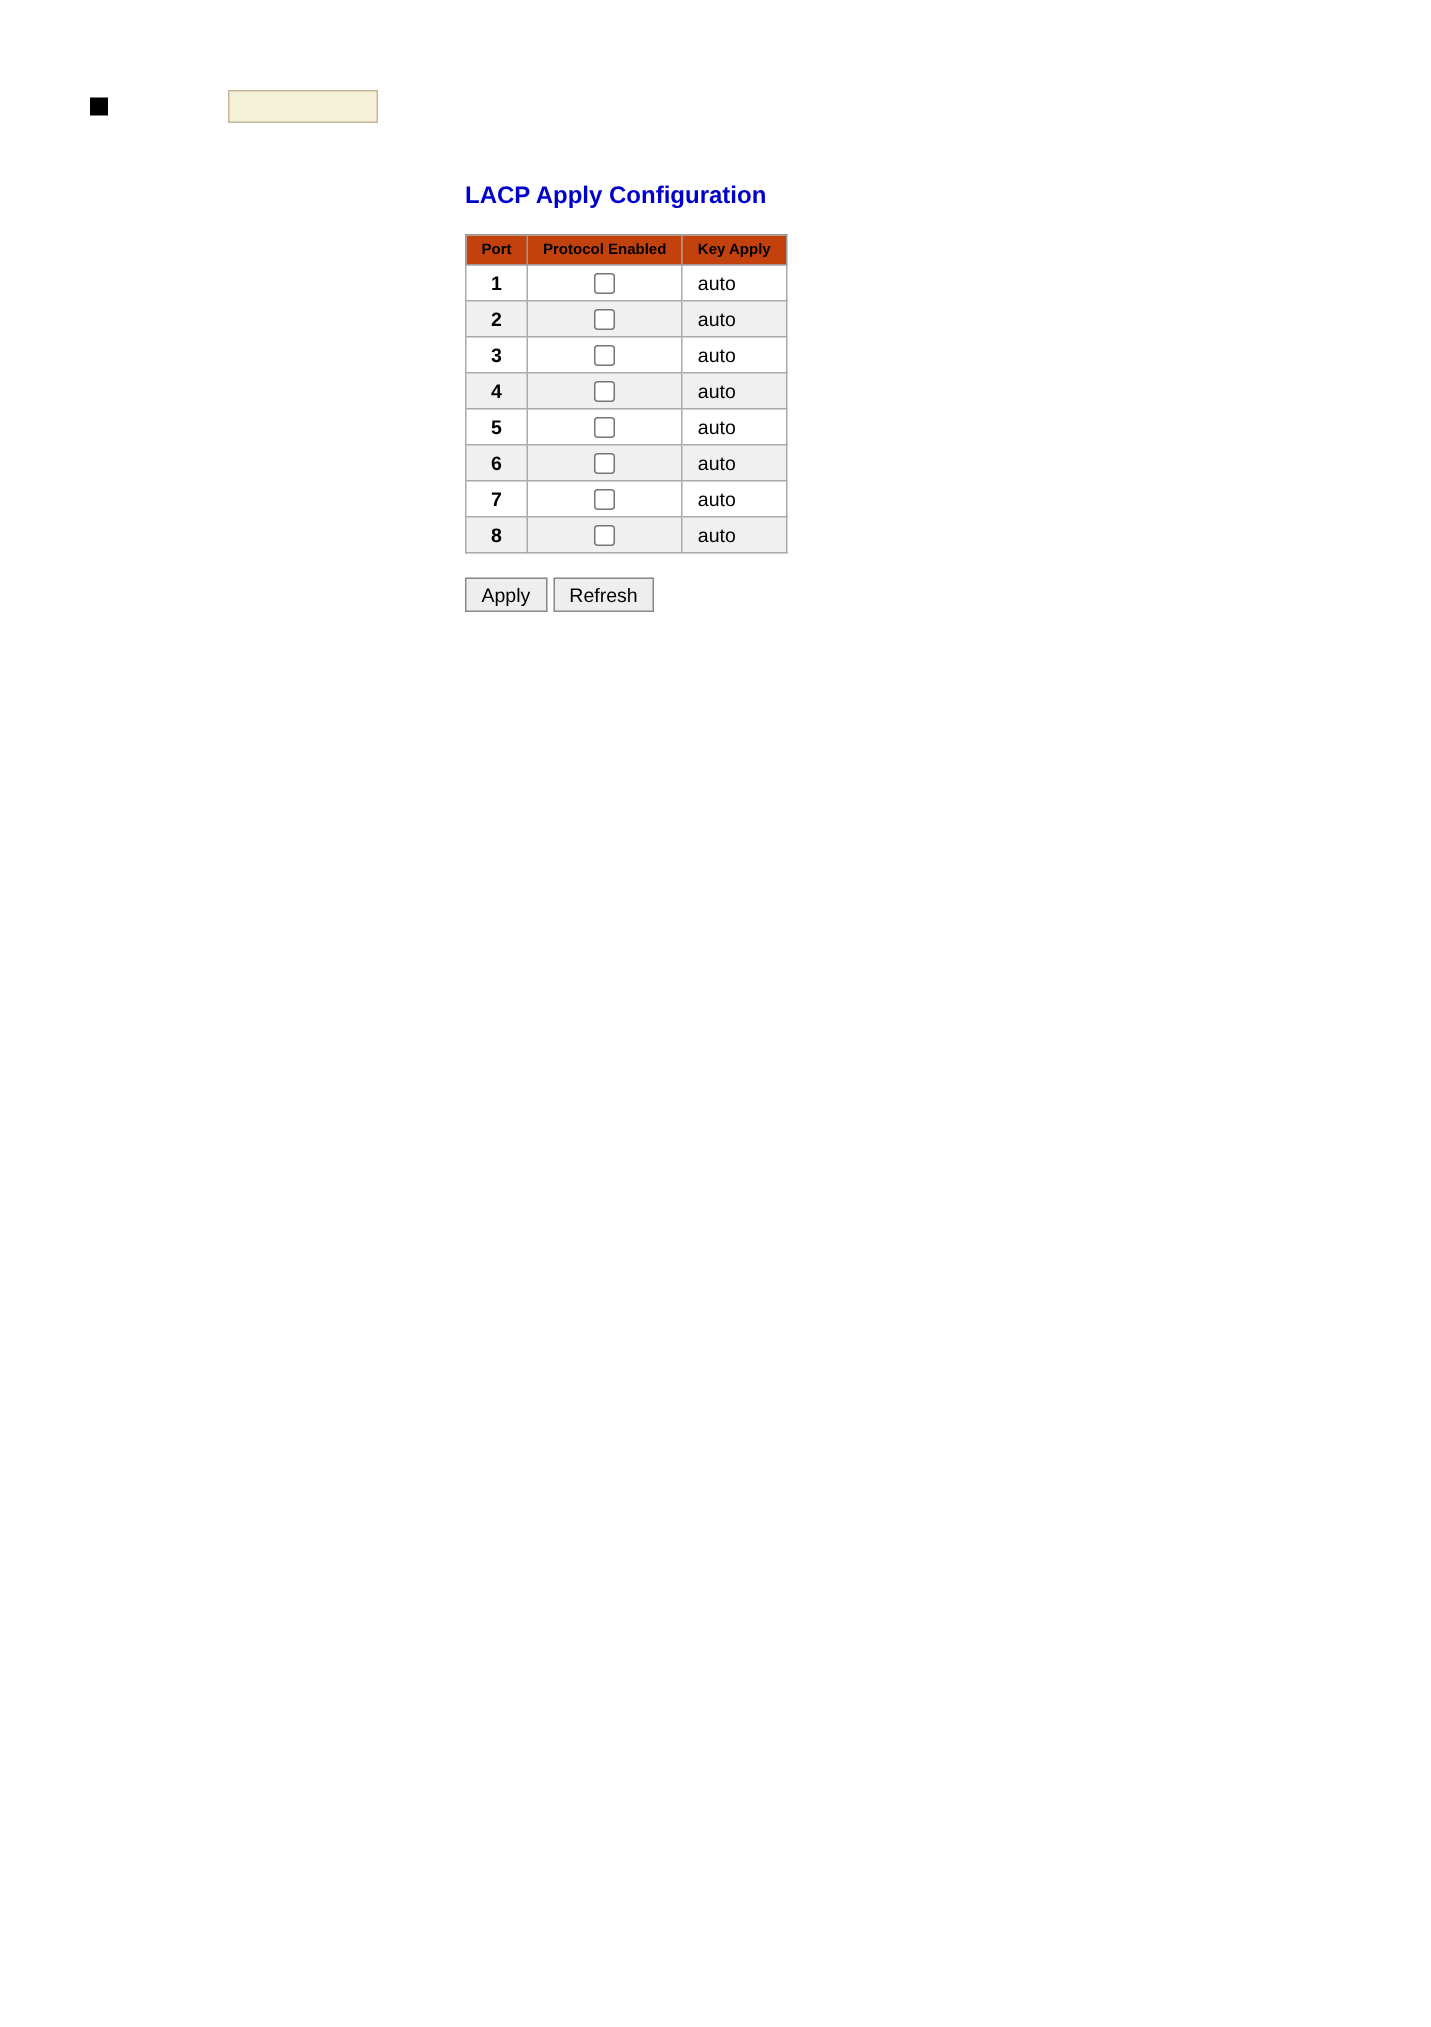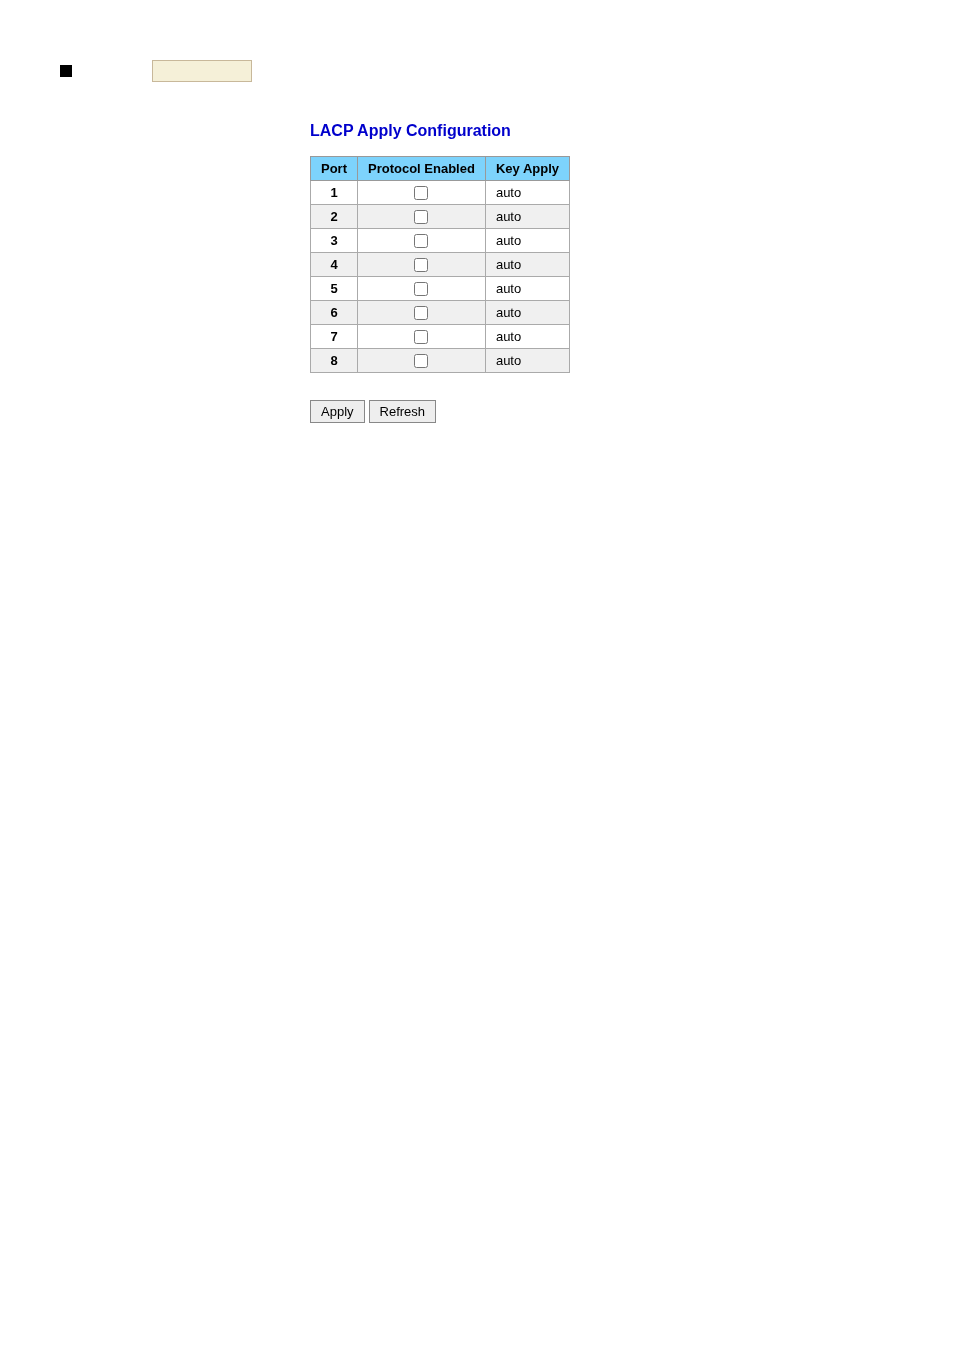--- a/index.html
+++ b/index.html
@@ -51,25 +51,25 @@
       margin-bottom: 16px;
     }
 
     .config-table {
       border-collapse: collapse;
       border: 1px solid #999999;
       min-width: 200px;
     }
 
     .config-table th {
-      background: #7dd3fc;
+      background: #c2410c;
       border: 1px solid #999999;
       padding: 4px 10px;
       font-weight: bold;
-      font-size: 13px;
+      font-size: 10px;
       text-align: left;
       white-space: nowrap;
     }
 
     .config-table td {
       border: 1px solid #aaaaaa;
       padding: 4px 10px;
       text-align: center;
       font-weight: bold;
       font-size: 13px;
@@ -104,21 +104,21 @@
       justify-content: center;
     }
 
     .checkbox-cell input[type="checkbox"] {
       width: 14px;
       height: 14px;
       cursor: pointer;
     }
 
     .buttons-row {
-      margin-top: 27px;
+      margin-top: 16px;
       display: flex;
       gap: 4px;
     }
 
     .btn {
       background: #eeeeee;
       border: 1px solid #888888;
       padding: 3px 10px;
       font-size: 13px;
       cursor: pointer;

